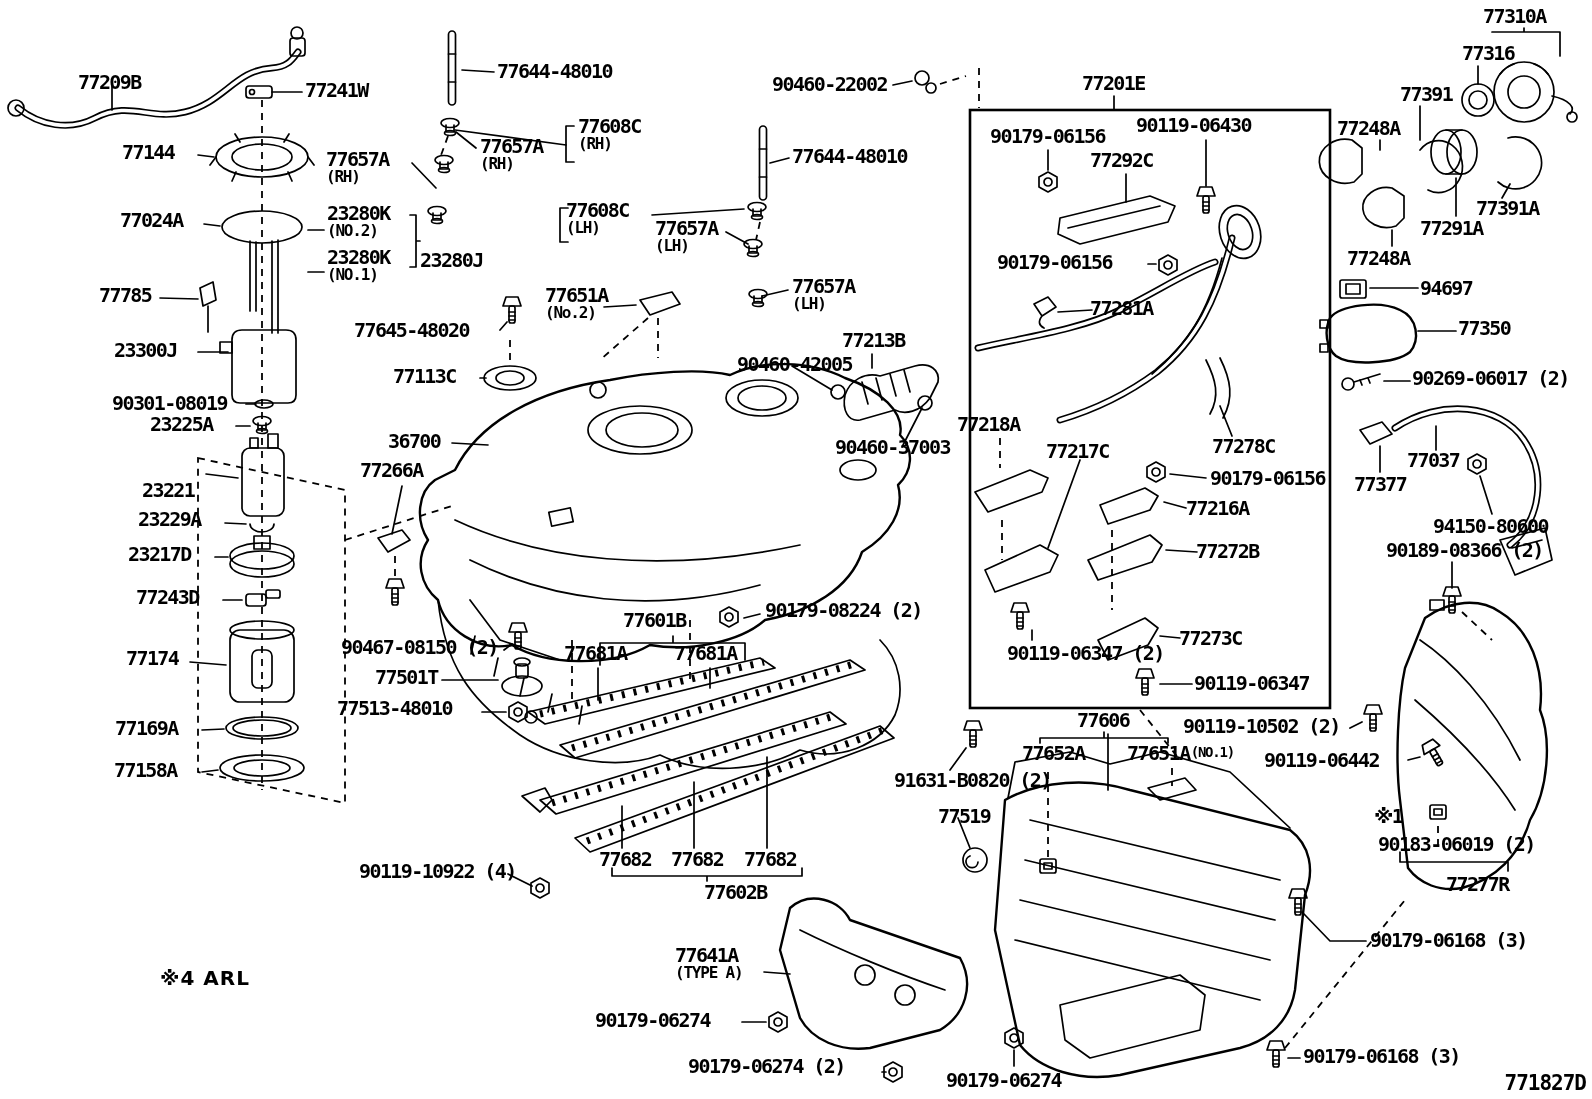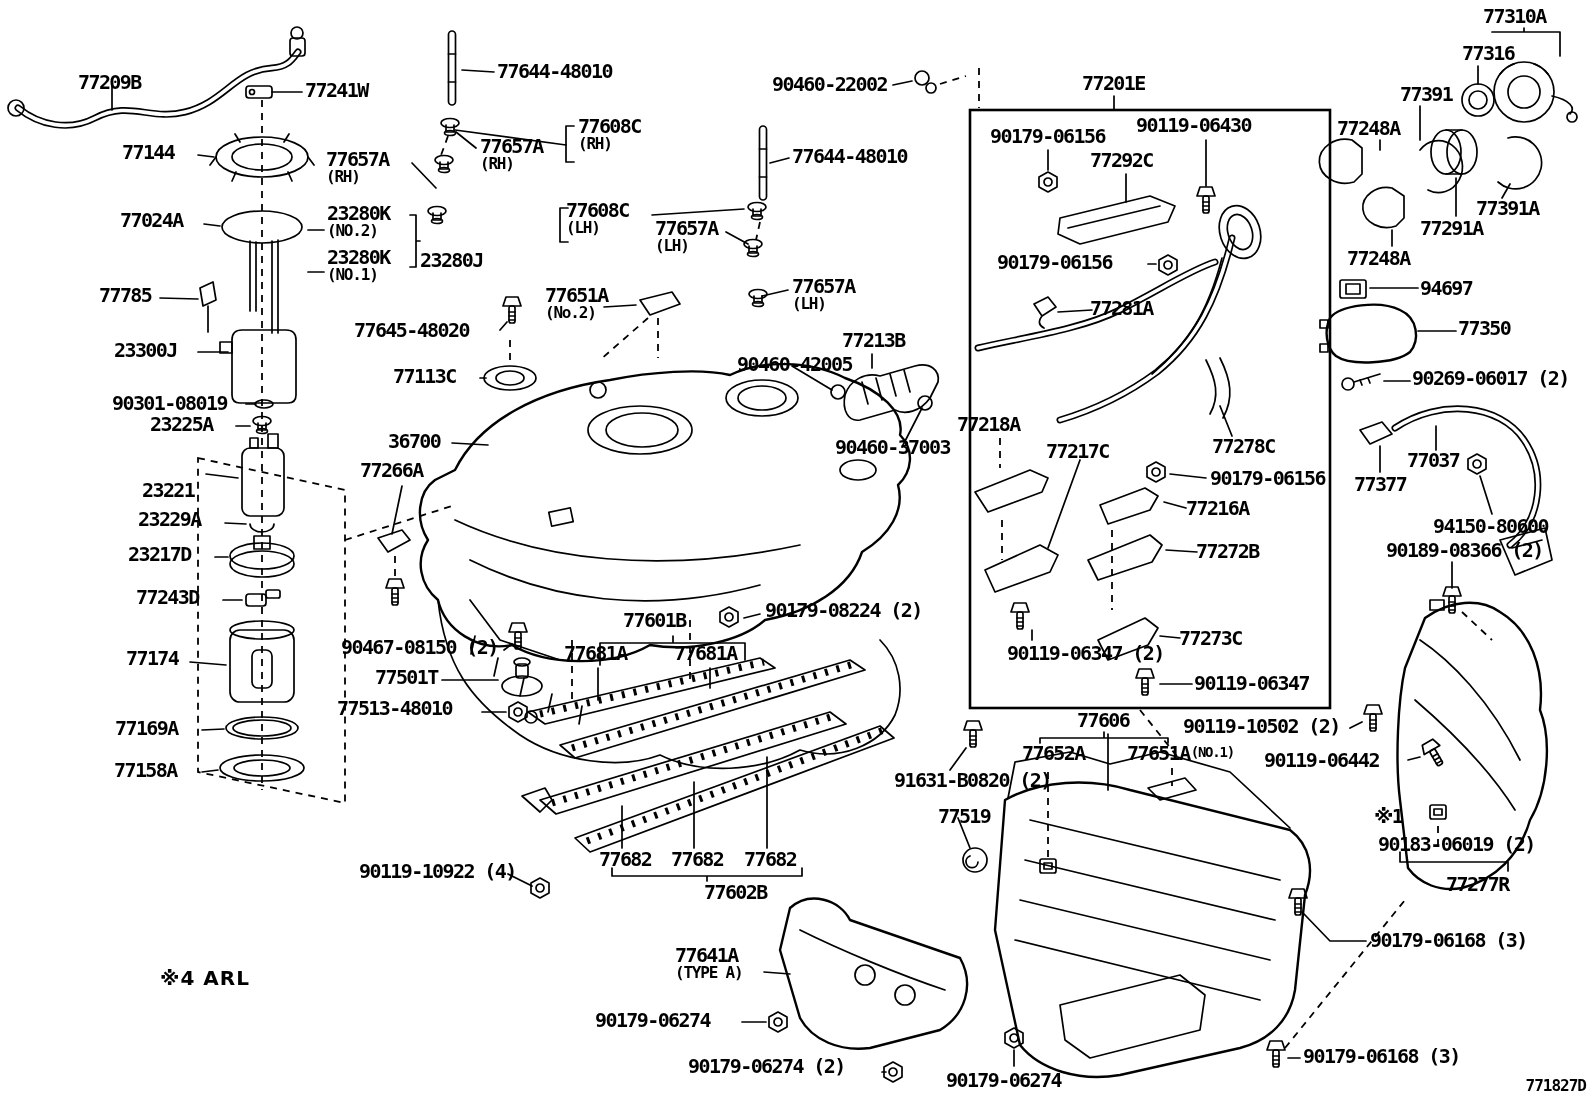--- a/index.html
+++ b/index.html
@@ -13,21 +13,21 @@
   svg .tube-i{stroke:#fff;fill:none;stroke-width:3.6;stroke-linecap:round;}
   svg .holes{stroke:#000;fill:none;stroke-width:7;stroke-dasharray:3 9;stroke-linecap:butt;}
   svg .boxline{stroke:#000;fill:none;stroke-width:2.6;}
   #labels-layer{position:absolute;left:0;top:0;width:100%;height:100%;}
   .lbl{position:absolute;font-weight:bold;font-size:20px;letter-spacing:-1.6px;color:#000;
        white-space:nowrap;line-height:1.02;}
   .lbl .sub{display:block;font-size:16px;letter-spacing:-1.2px;}
   .lbl .sub.inline{display:inline;font-size:14px;vertical-align:3px;margin-left:1px;}
   .note{position:absolute;font-family:"DejaVu Sans",sans-serif;font-weight:bold;font-size:20px;
         letter-spacing:1px;color:#000;white-space:nowrap;}
-  .diagram-code{position:absolute;right:6px;bottom:4px;font-weight:bold;font-size:16px;
+  .diagram-code{position:absolute;right:6px;bottom:4px;font-weight:bold;font-size:21px;
         letter-spacing:-1px;color:#000;}
 </style>
 </head>
 <body>
 
 <div id="canvas">
 
 <svg id="art" width="1592" height="1099" viewBox="0 0 1592 1099">
   <defs>
     <g id="nut">

